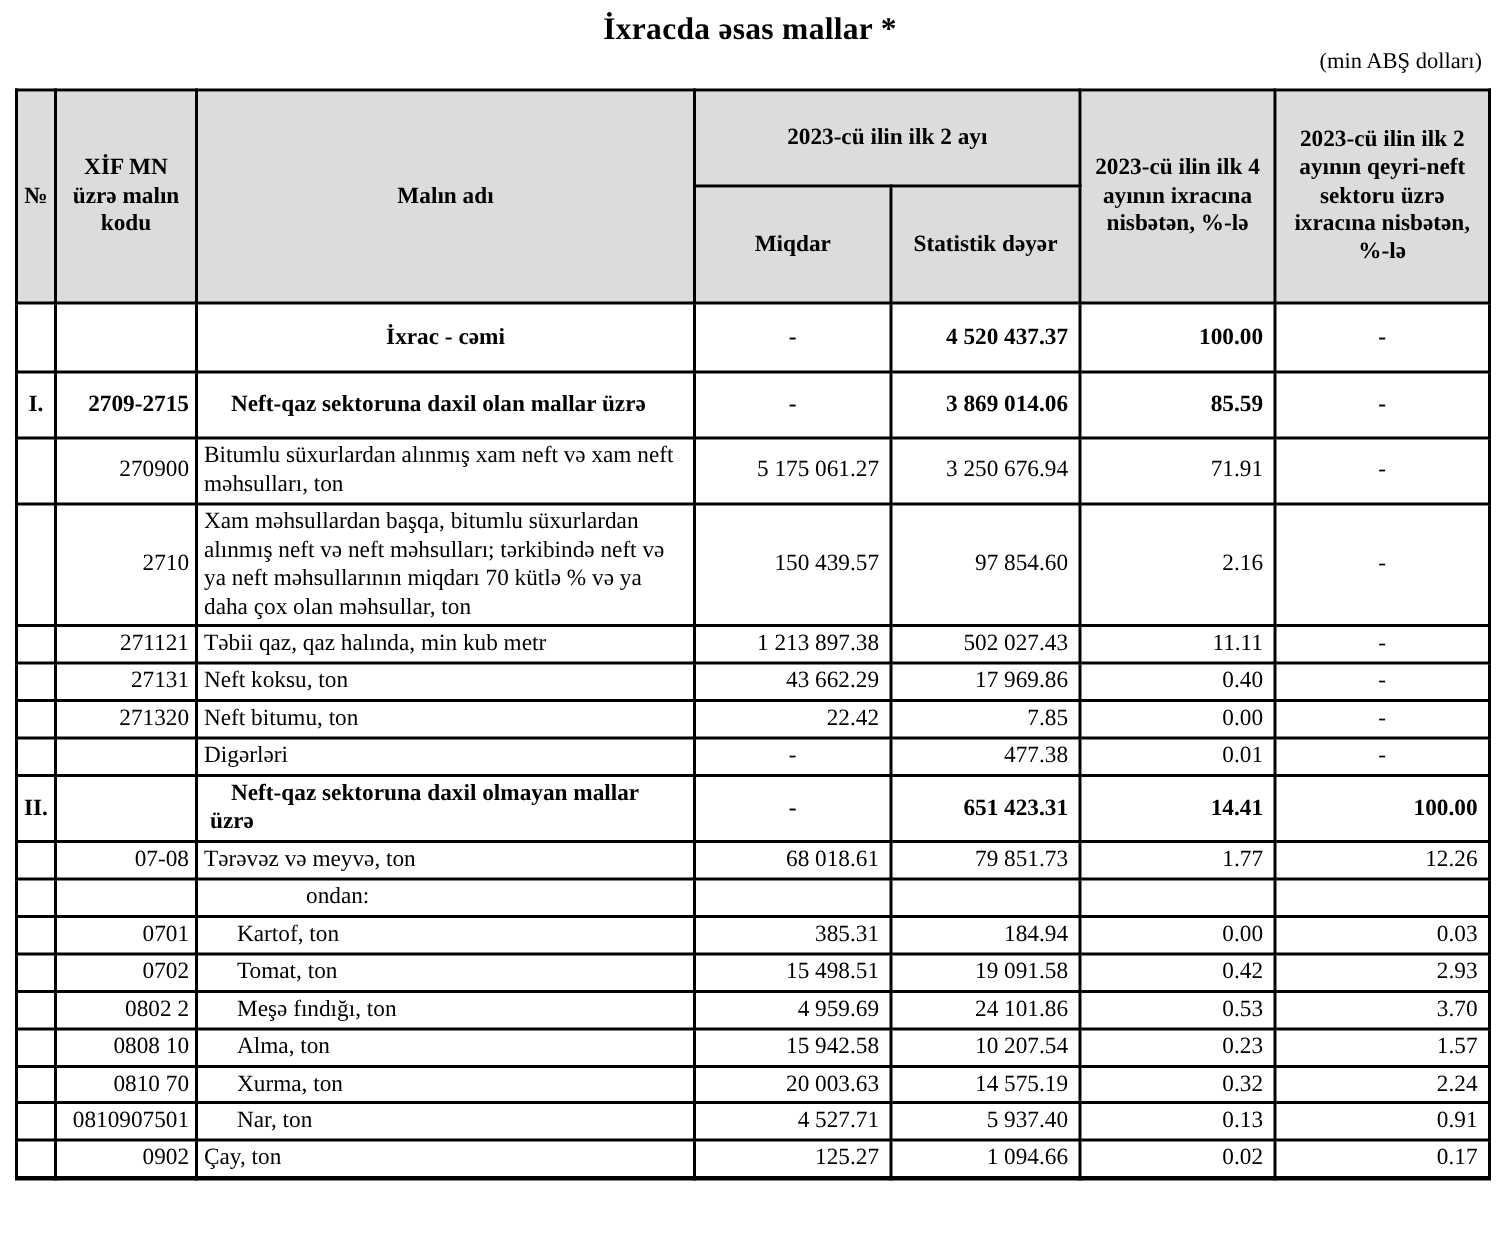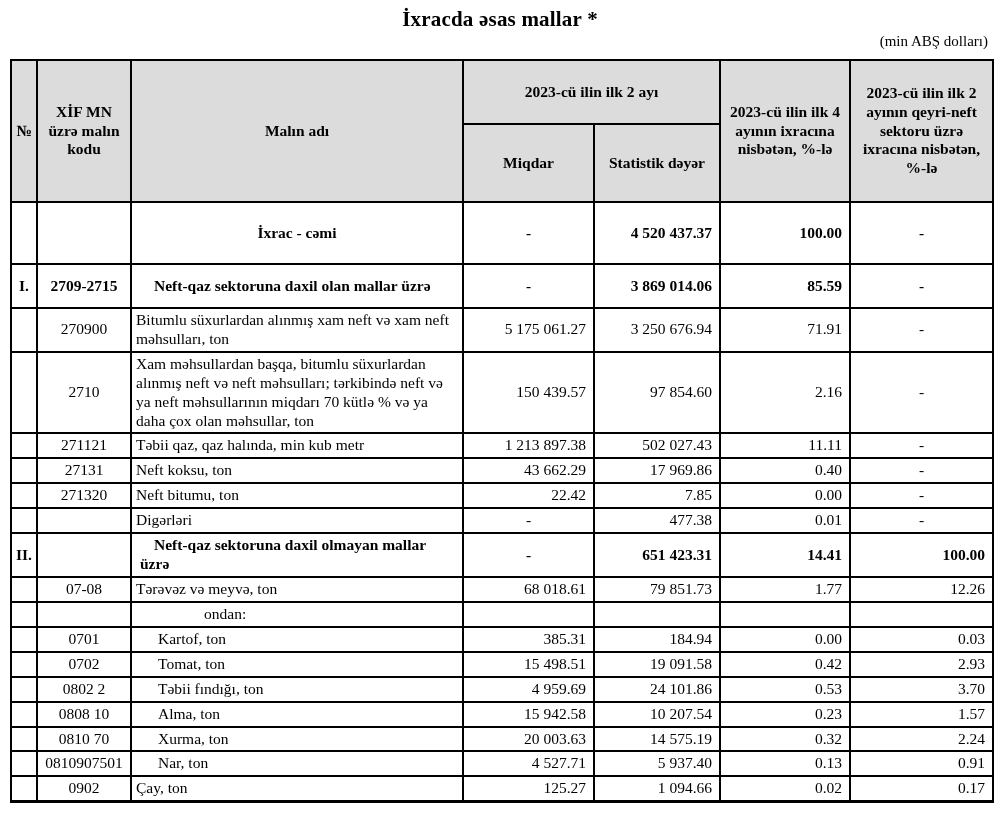--- a/index.html
+++ b/index.html
@@ -53,26 +53,26 @@
     font-weight: bold;
     text-align: center;
     padding: 3px 4px;
   }
   thead tr.h-top th { height: 64px; }
   thead tr.h-sub th { height: 78px; margin-left: 34px; }
 
   td { padding: 2px 4px; height: 22px; background: #fff; }
 
   td.cell-no   { text-align: center; font-weight: bold; }
-  td.cell-code { text-align: center; padding-left: 4px; }
+  td.cell-code { text-align: right; padding-left: 4px; }
   td.cell-name { text-align: left; padding-left: 4px; }
   td.num       { text-align: right; padding-right: 7px; }
   td.dash      { text-align: center; padding-right: 4px; }
 
-  tr.total td { font-weight: bold; height: 62px; }
+  tr.total td { font-weight: bold; height: 46px; }
   tr.total td.cell-name { text-align: center; }
 
   tr.section td { font-weight: bold; height: 44px; }
   tr.section td.cell-name { padding-left: 8px; text-indent: 14px; }
 
   tr.indent1 td.cell-name { padding-left: 26px; }
   tr.indent2 td.cell-name { padding-left: 72px; margin-left: 45px; }
 </style>
 </head>
 <body>
@@ -220,21 +220,21 @@
     <td class="cell-code">0702</td>
     <td class="cell-name">Tomat, ton</td>
     <td class="cell-qty num">15 498.51</td>
     <td class="cell-val num">19 091.58</td>
     <td class="cell-share num">0.42</td>
     <td class="cell-nonoil num">2.93</td>
   </tr>
         <tr class="indent1">
     <td class="cell-no"></td>
     <td class="cell-code">0802 2</td>
-    <td class="cell-name">Təbii fındığı, ton</td>
+    <td class="cell-name">Meşə fındığı, ton</td>
     <td class="cell-qty num">4 959.69</td>
     <td class="cell-val num">24 101.86</td>
     <td class="cell-share num">0.53</td>
     <td class="cell-nonoil num">3.70</td>
   </tr>
         <tr class="indent1">
     <td class="cell-no"></td>
     <td class="cell-code">0808 10</td>
     <td class="cell-name">Alma, ton</td>
     <td class="cell-qty num">15 942.58</td>

